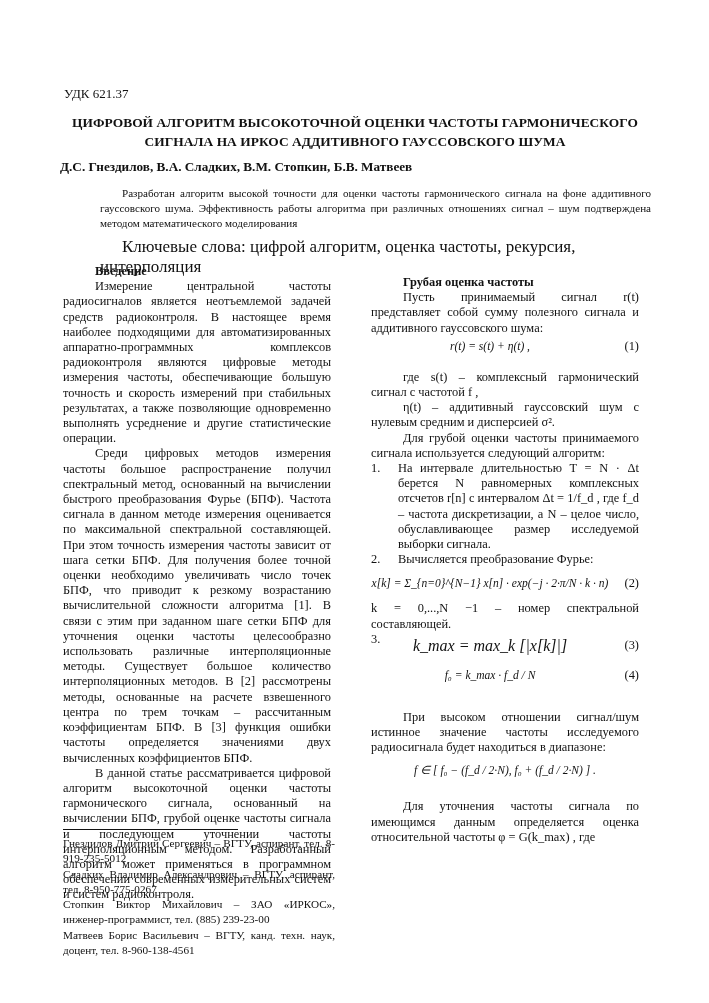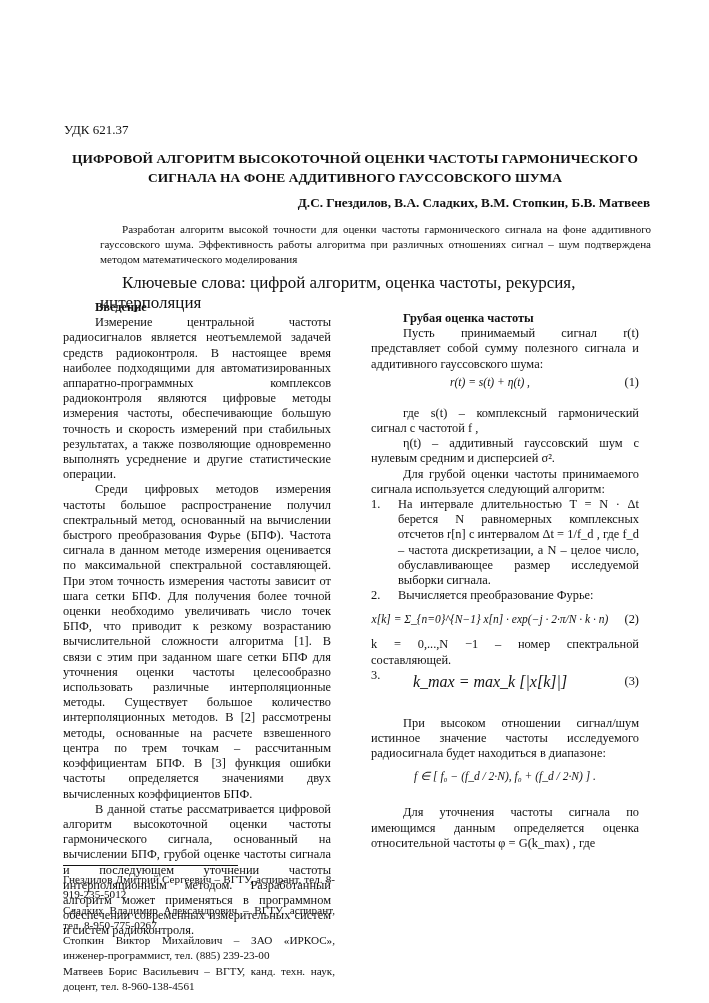--- a/index.html
+++ b/index.html
@@ -1,22 +1,22 @@
 <!DOCTYPE html>
 <html><head>
 <meta charset="utf-8">
 <style>
   html, body { margin: 0; padding: 0; background: #ffffff; }
   body { width: 709px; height: 1003px; position: relative; overflow: hidden;
          font-family: "Liberation Serif", serif; color: #111; font-size: 12.4px; }
-  .abs { position: absolute; margin-top: 36px; }
+  .abs { position: absolute; }
   .udk { left: 64px; top: 86px; font-size: 13px; }
   .title { left: 60px; top: 113px; width: 590px; text-align: center; font-weight: bold;
            font-size: 13.4px; line-height: 19px; letter-spacing: 0.05px; }
-  .authors { left: 60px; top: 159px; width: 590px; text-align: right; font-weight: bold; font-size: 13.2px; }
+  .authors { left: 60px; top: 159px; width: 590px; text-align: left; font-weight: bold; font-size: 13.2px; }
   .abstract { left: 100px; top: 186px; width: 551px; font-size: 11.1px; line-height: 15.2px; text-align: justify; font-family: Liberation Serif, serif; }
   .abstract p { margin: 0; text-indent: 22px; }
   .keywords { left: 100px; top: 237px; width: 551px; font-size: 17px; text-indent: 22px; }
   .col { width: 268px; font-size: 12.4px; line-height: 15.2px; text-align: justify; }
   .col p { margin: 0; text-indent: 32px; }
   .col .h { font-weight: bold; text-indent: 32px; }
   .left { left: 63px; top: 264px; }
   .right { left: 371px; top: 275px; }
   .eq { position: relative; height: 22px; font-style: italic; font-size: 11.5px; text-decoration: underline; }
   .eq .body { position: absolute; left: 0; right: 30px; text-align: center; top: 3px; }
@@ -25,21 +25,21 @@
   .ol li { position: relative; padding-left: 27px; text-indent: 0; }
   .ol li .n { position: absolute; left: 0; top: 0; }
   .footline { left: 63px; top: 829px; width: 175px; height: 0; border-top: 1px solid #111; }
   .foot { left: 63px; top: 836px; width: 272px; font-size: 11.2px; line-height: 15.3px; text-align: justify; }
   .foot p { margin: 0; }
 </style>
 </head>
 <body>
 
 <div class="abs udk">УДК 621.37</div>
-<div class="abs title">ЦИФРОВОЙ АЛГОРИТМ ВЫСОКОТОЧНОЙ ОЦЕНКИ ЧАСТОТЫ ГАРМОНИЧЕСКОГО СИГНАЛА НА ФОНЕ АДДИТИВНОГО ГАУССОВСКОГО ШУМА</div>
+<div class="abs title">ЦИФРОВОЙ АЛГОРИТМ ВЫСОКОТОЧНОЙ ОЦЕНКИ ЧАСТОТЫ ГАРМОНИЧЕСКОГО СИГНАЛА НА ИРКОС АДДИТИВНОГО ГАУССОВСКОГО ШУМА</div>
 <div class="abs authors">Д.С. Гнездилов, В.А. Сладких, В.М. Стопкин,  Б.В. Матвеев</div>
 <div class="abs abstract">
   <p>Разработан  алгоритм высокой точности для оценки частоты гармонического сигнала на фоне аддитивного гауссовского шума. Эффективность работы алгоритма при различных отношениях сигнал – шум подтверждена методом математического моделирования</p>
 </div>
 <div class="abs keywords">Ключевые слова: цифрой алгоритм, оценка частоты, рекурсия, интерполяция</div>
 
 <div class="abs col left">
   <p class="h">Введение</p>
   <p>Измерение центральной частоты радиосигналов является неотъемлемой задачей средств радиоконтроля. В настоящее время наиболее подходящими для автоматизированных аппаратно-программных комплексов радиоконтроля являются цифровые методы измерения частоты, обеспечивающие большую точность и скорость измерений при стабильных результатах, а также позволяющие одновременно выполнять усреднение и другие статистические операции.</p>
   <p>Среди цифровых методов измерения частоты большое распространение получил спектральный метод, основанный на вычислении быстрого преобразования Фурье (БПФ). Частота сигнала в данном методе измерения оценивается по максимальной спектральной составляющей. При этом точность измерения частоты зависит от шага сетки БПФ. Для получения более точной оценки необходимо увеличивать число точек  БПФ, что приводит к резкому возрастанию вычислительной сложности алгоритма [1]. В связи с этим при заданном шаге сетки БПФ для уточнения оценки частоты целесообразно использовать различные интерполяционные методы. Существует большое количество интерполяционных методов. В [2] рассмотрены методы, основанные на расчете взвешенного центра по трем точкам – рассчитанным коэффициентам БПФ. В [3] функция ошибки частоты определяется значениями двух вычисленных коэффициентов БПФ.</p>
@@ -82,20 +82,24 @@
   <p style="text-indent:0">k = 0,...,N −1 – номер спектральной составляющей.</p>
   <ul class="ol">
     <li>
       <span class="n">3.</span>
     </li>
   </ul>
   <div class="eq" style="height:30px">
     <span class="body" style="top:6px;font-size:16px">k_max = max_k [|x[k]|]</span>
     <span class="num" style="top:6px">(3)</span>
   </div>
+  <div class="eq" style="height:30px">
+    <span class="body" style="top:6px">f₀ = k_max · f_d / N</span>
+    <span class="num" style="top:6px">(4)</span>
+  </div>
   <div style="height:18px"></div>
   <p>При высоком отношении сигнал/шум истинное значение частоты исследуемого радиосигнала будет находиться в диапазоне:</p>
   <div class="eq" style="height:30px">
     <span class="body" style="top:8px;right:0">f ∈ [ f₀ − (f_d / 2·N), f₀ + (f_d / 2·N) ] .</span>
   </div>
   <div style="height:14px"></div>
   <p>Для уточнения частоты сигнала по имеющимся данным определяется оценка относительной частоты φ = G(k_max) , где</p>
 </div>
 
 </body></html>

